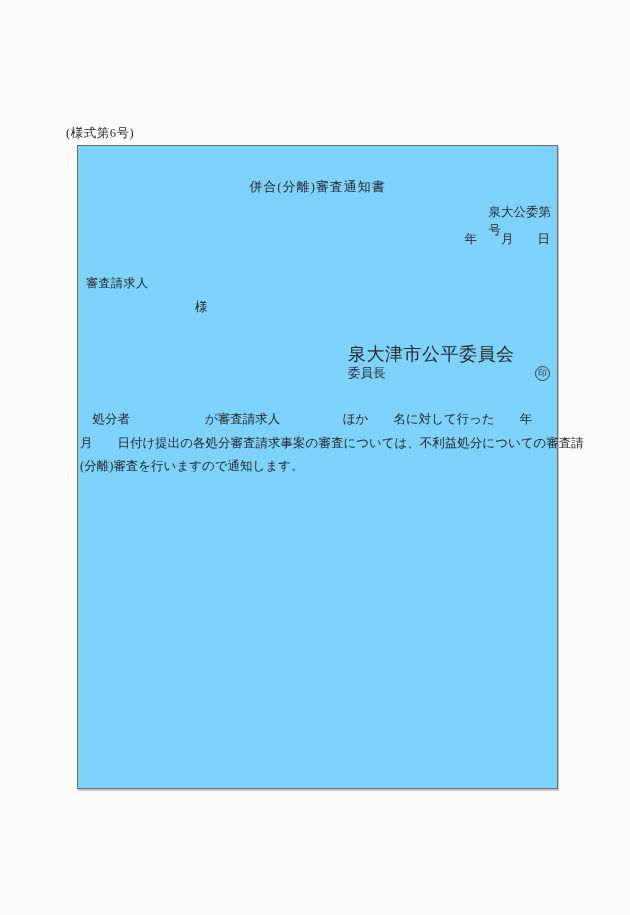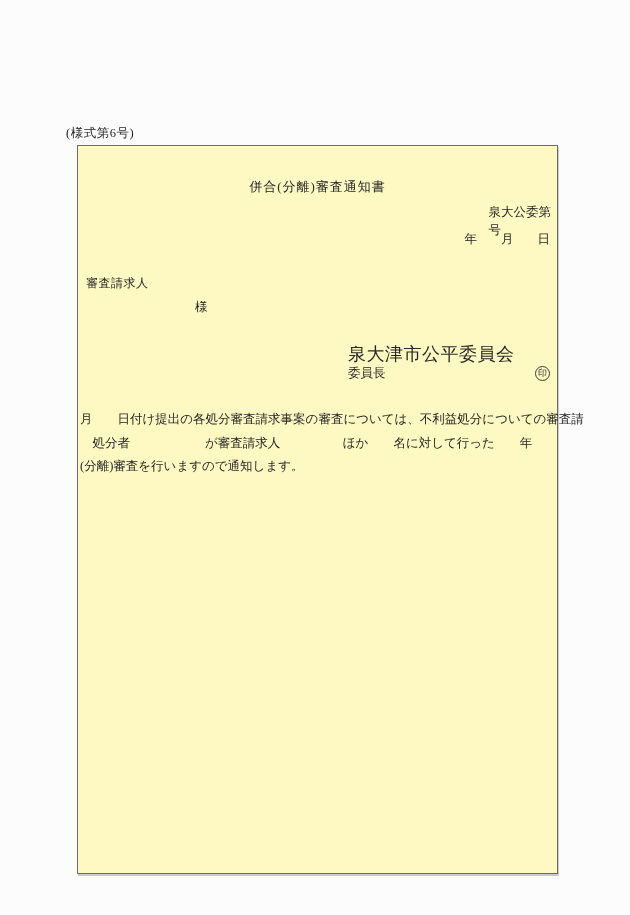--- a/index.html
+++ b/index.html
@@ -18,24 +18,24 @@
   .form-label {
     position: absolute;
     left: 66px; top: 81px;
     font-size: 12.5px;
     letter-spacing: 0.5px;
     white-space: pre;
   }
   .doc-box {
     position: absolute;
     left: 77px; top: 101px;
-    width: 481px; height: 729px;
+    width: 481px; height: 644px;
     border: 1px solid #6b6b6b;
     box-shadow: 1px 2px 0 #c9c9c9;
-    background: #fef9c3;
+    background: #7dd3fc;
     padding-left: 33px;
   }
   .doc-box > div { position: absolute; }
   .title {
     top: 32px; left: 0; width: 100%;
     text-align: center;
     font-size: 13px;
     letter-spacing: 1px;
     white-space: pre;
   }
@@ -116,19 +116,19 @@
     <div class="sender-org">泉大津市公平委員会</div>
 
     <div class="sender-title-line">
       <span>委員長</span>
       <span class="seal">
         <span>印</span>
       </span>
     </div>
 
     <div class="body-paragraph">
+      <div class="body-line">　処分者　　　　　　が審査請求人　　　　　ほか　　名に対して行った　　年</div>
       <div class="body-line">月　　日付け提出の各処分審査請求事案の審査については、不利益処分についての審査請</div>
-      <div class="body-line">　処分者　　　　　　が審査請求人　　　　　ほか　　名に対して行った　　年</div>
       <div class="body-line">(分離)審査を行いますので通知します。</div>
     </div>
 
   </div>
 </div>
 
 </body></html>

